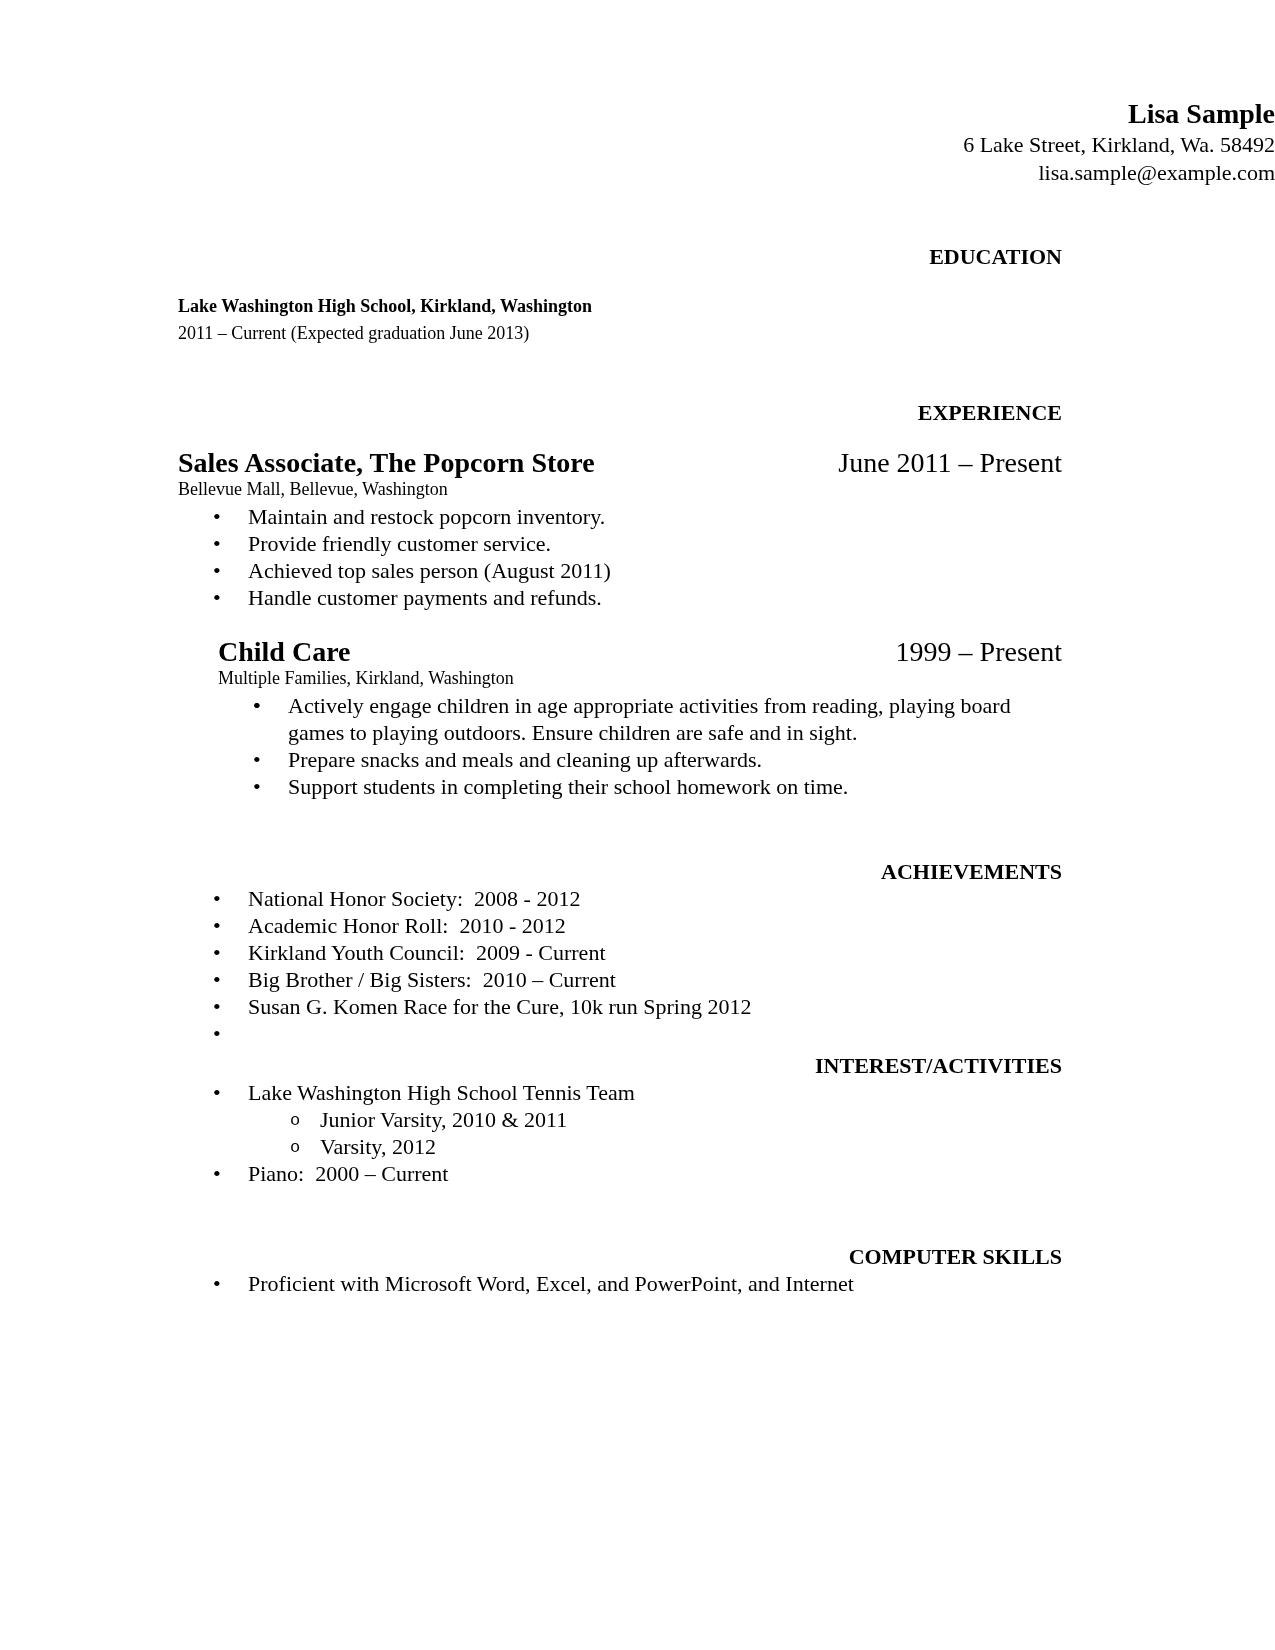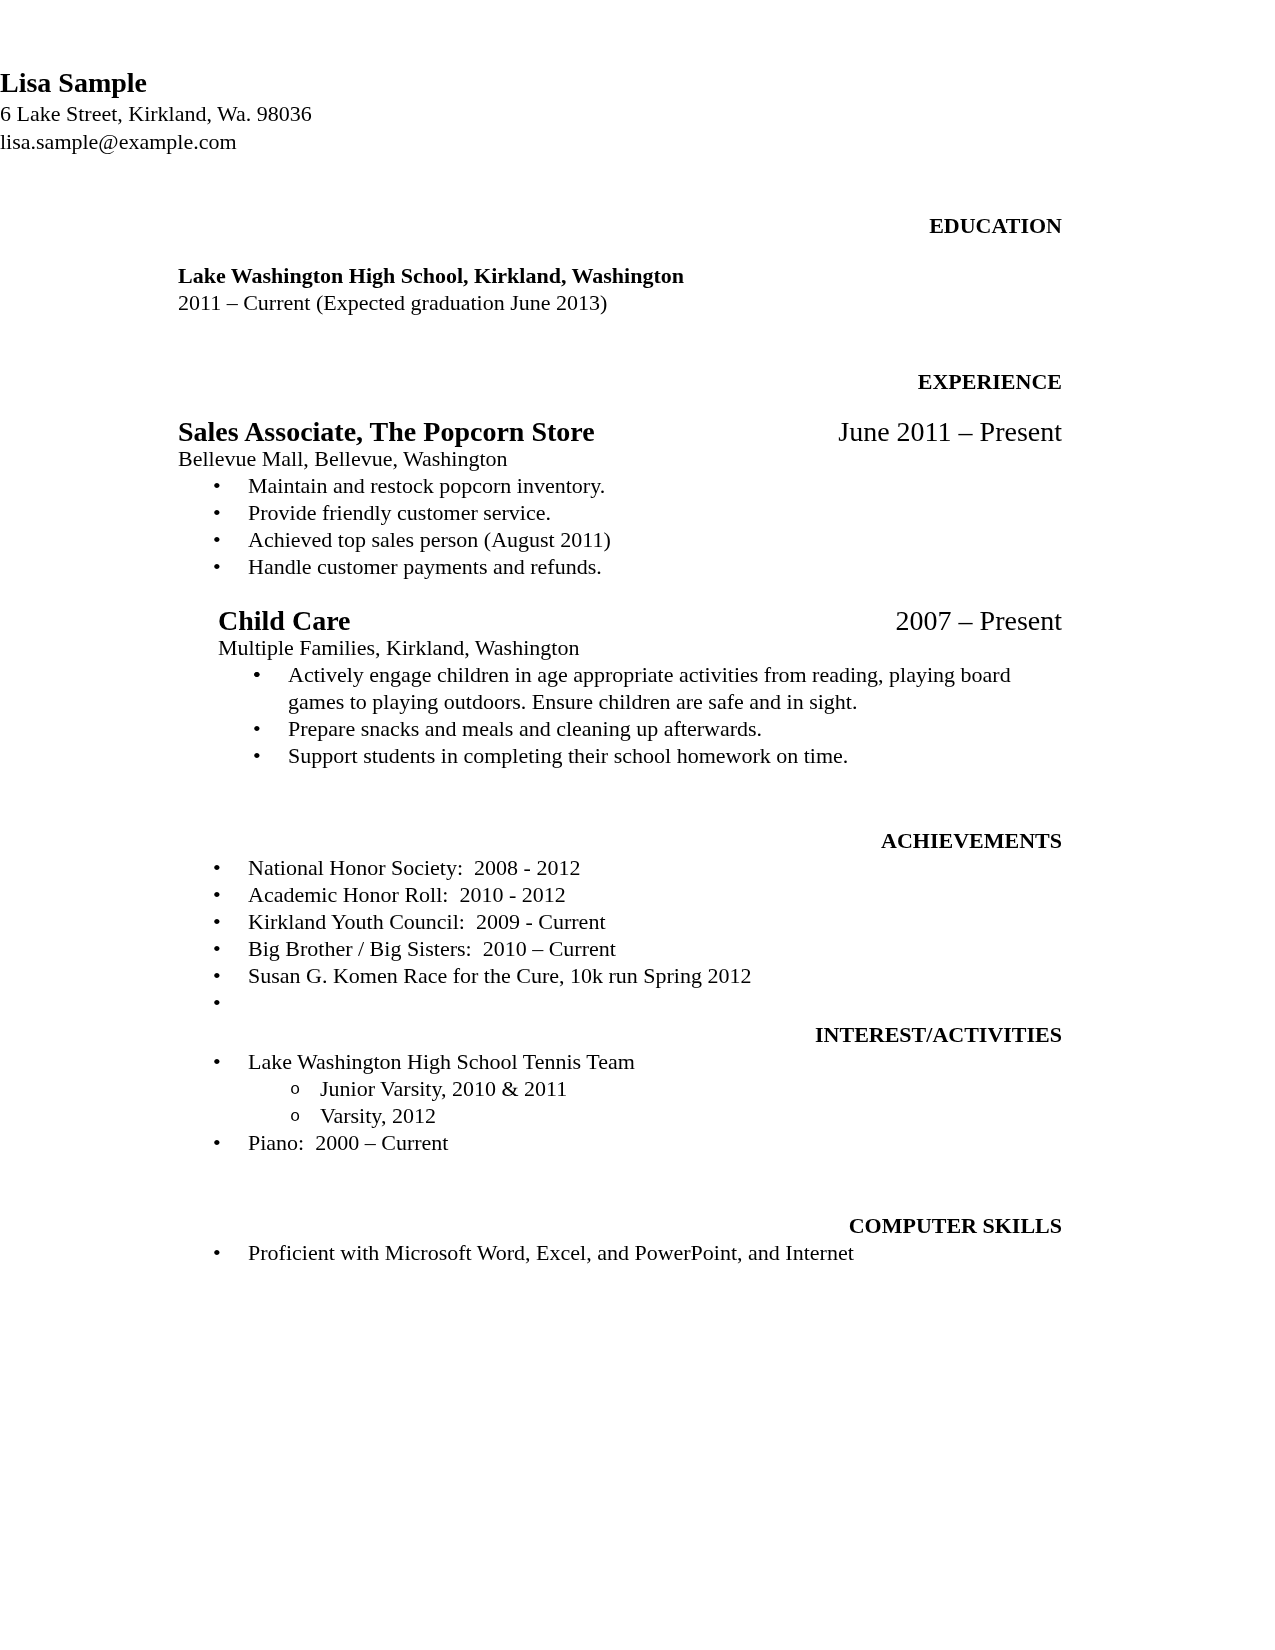--- a/index.html
+++ b/index.html
@@ -11,31 +11,31 @@
   }
   .page {
     position: relative;
     width: 1275px; height: 1650px;
     background: #ffffff;
     overflow: hidden;
   }
   [data-bind] { white-space: pre-wrap; }
 
   
-  .header { padding-top: 66px; text-align: left; }
+  .header { padding-top: 97px; text-align: right; }
   .name { font-size: 28px; font-weight: 700; line-height: 34px; }
   .contact { font-size: 22px; line-height: 28px; }
 
   
   .content { margin-left: 178px; width: 884px; }
 
   .sec-heading {
     font-size: 22px; font-weight: 700; line-height: 27px; margin: 0; text-align: right;
   }
-  p { margin: 0; font-size: 22px; line-height: 27px; }
+  p { margin: 0; font-size: 18px; line-height: 27px; }
   .bold { font-weight: 700; }
 
   .job-row {
     display: flex; justify-content: space-between; align-items: baseline;
     font-size: 28px; line-height: 27px;
   }
   .job-title { font-weight: 700; }
   .job-dates { font-weight: 400; }
 
   ul { list-style: none; margin: 0; padding: 0; }
@@ -61,21 +61,21 @@
   .int-heading   { margin-top: 32px; }
   .comp-heading  { margin-top: 56px; }
 </style>
 </head>
 <body>
 
 <div class="page">
 
   <header class="header">
     <div class="name" data-bind="header.name">Lisa Sample</div>
-    <div class="contact" data-bind="header.address">6 Lake Street, Kirkland, Wa. 98036</div>
+    <div class="contact" data-bind="header.address">6 Lake Street, Kirkland, Wa. 58492</div>
     <div class="contact" data-bind="header.email">lisa.sample@example.com</div>
   </header>
 
   <div class="content">
 
     <section>
       <h2 class="sec-heading edu-heading" data-bind="education.heading">EDUCATION</h2>
       <p class="bold edu-school" data-bind="education.school">Lake Washington High School, Kirkland, Washington</p>
       <p data-bind="education.dates">2011 – Current (Expected graduation June 2013)</p>
     </section>
@@ -93,21 +93,21 @@
           <li><span class="b1" data-bind="icons.bullet">•</span><span data-bind="experience.jobs.0.bullets.0">Maintain and restock popcorn inventory.</span></li>
           <li><span class="b1" data-bind="icons.bullet">•</span><span data-bind="experience.jobs.0.bullets.1">Provide friendly customer service.</span></li>
           <li><span class="b1" data-bind="icons.bullet">•</span><span data-bind="experience.jobs.0.bullets.2">Achieved top sales person (August 2011)</span></li>
           <li><span class="b1" data-bind="icons.bullet">•</span><span data-bind="experience.jobs.0.bullets.3">Handle customer payments and refunds.</span></li>
         </ul>
       </article>
 
       <article class="job-next">
         <div class="job-row">
           <span class="job-title" data-bind="experience.jobs.1.title">Child Care</span>
-          <span class="job-dates" data-bind="experience.jobs.1.dates">2007 – Present</span>
+          <span class="job-dates" data-bind="experience.jobs.1.dates">1999 – Present</span>
         </div>
         <p data-bind="experience.jobs.1.location">Multiple Families, Kirkland, Washington</p>
         <ul>
           <li><span class="b1" data-bind="icons.bullet">•</span></li>
           <li><span class="b1" data-bind="icons.bullet">•</span><span data-bind="experience.jobs.1.bullets.1">Actively engage children in age appropriate activities from reading, playing board games to playing outdoors. Ensure children are safe and in sight.</span></li>
           <li><span class="b1" data-bind="icons.bullet">•</span><span data-bind="experience.jobs.1.bullets.2">Prepare snacks and meals and cleaning up afterwards.</span></li>
           <li><span class="b1" data-bind="icons.bullet">•</span><span data-bind="experience.jobs.1.bullets.3">Support students in completing their school homework on time.</span></li>
         </ul>
       </article>
     </section>

